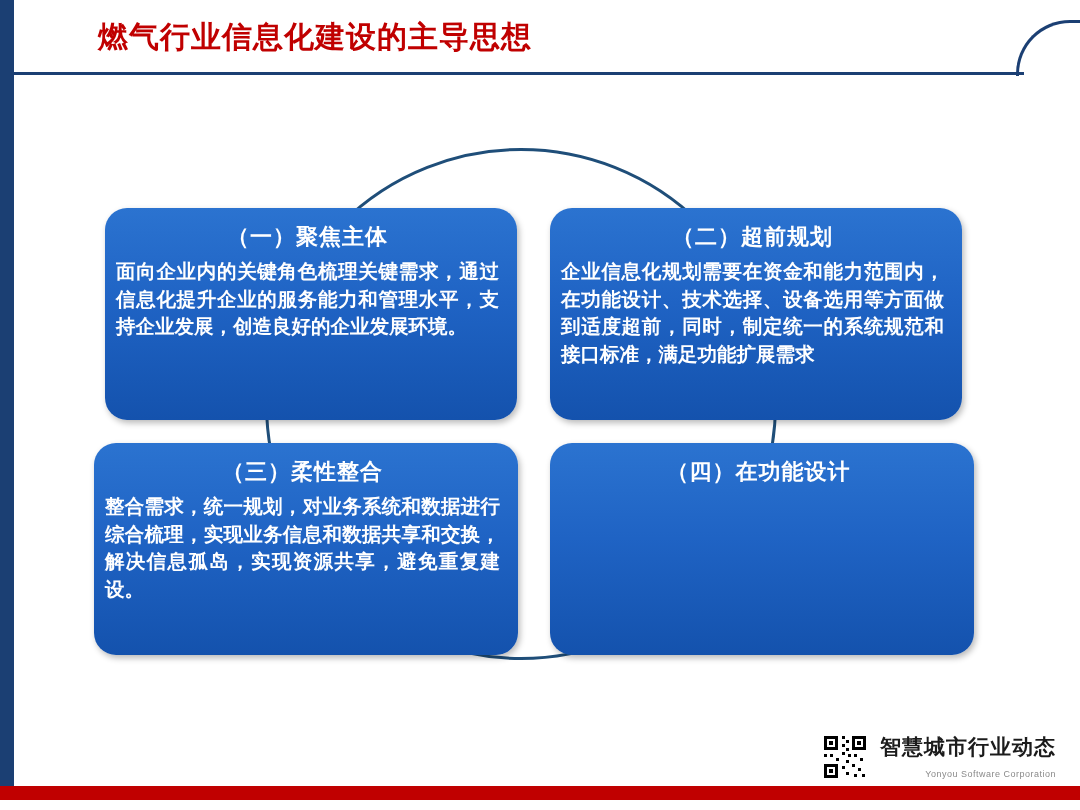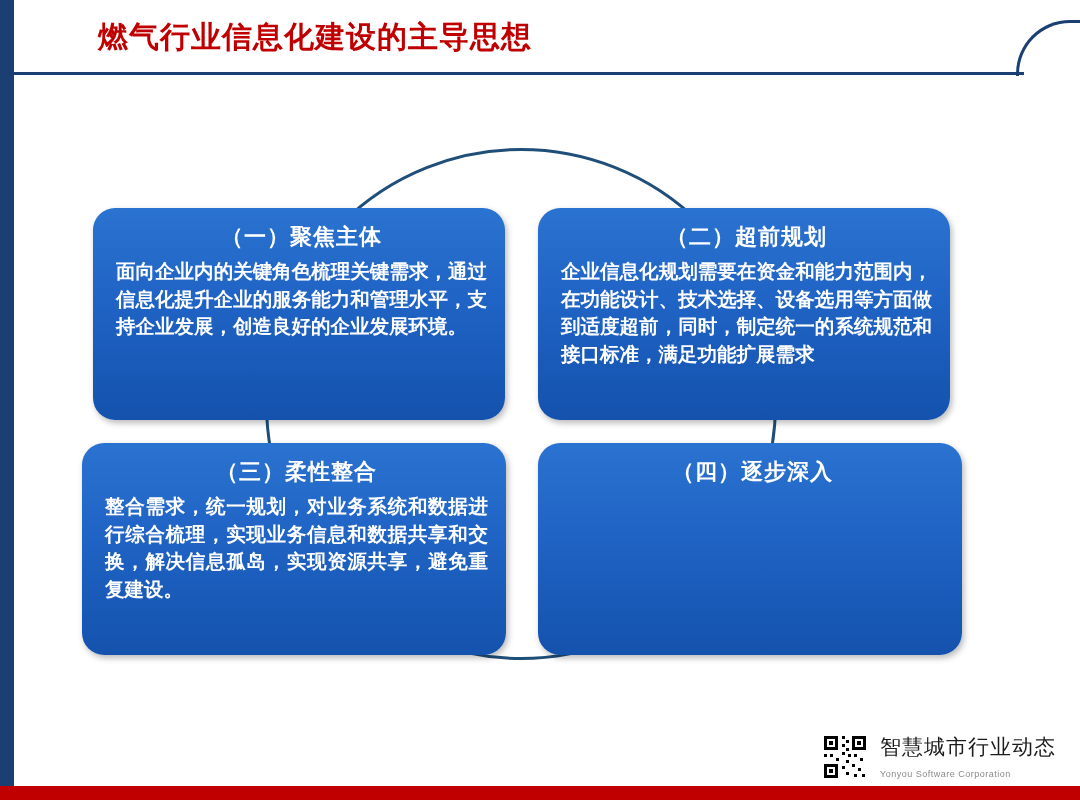--- a/index.html
+++ b/index.html
@@ -81,22 +81,23 @@
     border: 3px solid #1f4e79;
     border-radius: 50%;
     box-sizing: border-box;
   }
   
   .box {
     position: absolute;
     border-radius: 22px;
     color: #ffffff;
     box-sizing: border-box;
-    padding: 14px 18px 10px 23px;
+    padding: 14px 18px 10px 11px;
     box-shadow: 2px 3px 6px rgba(0,0,0,0.28);
+    margin-left: 12px;
   }
   .box-blue {
     background: linear-gradient(to bottom, #2b73d0 0%, #1f63c4 45%, #1452ad 100%);
   }
   .box-title {
     text-align: center;
     font-size: 22px;
     font-weight: bold;
     letter-spacing: 1px;
     margin-bottom: 6px;
@@ -151,29 +152,29 @@
   }
   .qr svg { display: block; }
   .brand-text {
     display: flex;
     flex-direction: column;
     justify-content: center;
     line-height: 1.1;
   }
   .brand-main {
     font-size: 21px;
-    font-weight: normal;
+    font-weight: bold;
     color: #1b1b1b;
     letter-spacing: 1px;
   }
   .brand-sub {
     font-size: 9px;
     color: #8a8a8a;
     letter-spacing: 0.5px;
-    text-align: left;
+    text-align: right;
     margin-top: 12px;
   }
   
   .bottom-strip {
     position: absolute;
     left: 0;
     bottom: 0;
     width: 1080px;
     height: 24px;
     background: #c00000;
@@ -211,21 +212,21 @@
     <div class="box-title">（二）超前规划</div>
     <div class="box-body">企业信息化规划需要在资金和能力范围内，在功能设计、技术选择、设备选用等方面做到适度超前，同时，制定统一的系统规范和接口标准，满足功能扩展需求</div>
   </div>
 
   <div class="box box-blue" id="box3">
     <div class="box-title">（三）柔性整合</div>
     <div class="box-body">整合需求，统一规划，对业务系统和数据进行综合梳理，实现业务信息和数据共享和交换，解决信息孤岛，实现资源共享，避免重复建设。</div>
   </div>
 
   <div class="box box-blue" id="box4">
-    <div class="box-title">（四）逐步深入</div>
+    <div class="box-title">（四）在功能设计</div>
   </div>
 
   <div class="footer-brand">
     <div class="qr">
       <svg width="48" height="48" viewBox="0 0 48 48" aria-hidden="true">
         <rect x="0" y="0" width="48" height="48" fill="#ffffff"></rect>
         <rect x="3" y="3" width="14" height="14" fill="#000000"></rect>
         <rect x="6" y="6" width="8" height="8" fill="#ffffff"></rect>
         <rect x="8" y="8" width="4" height="4" fill="#000000"></rect>
         <rect x="31" y="3" width="14" height="14" fill="#000000"></rect>

